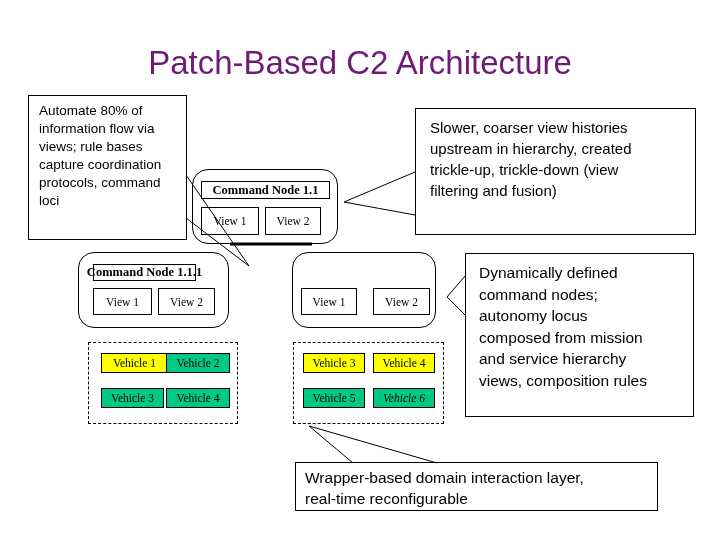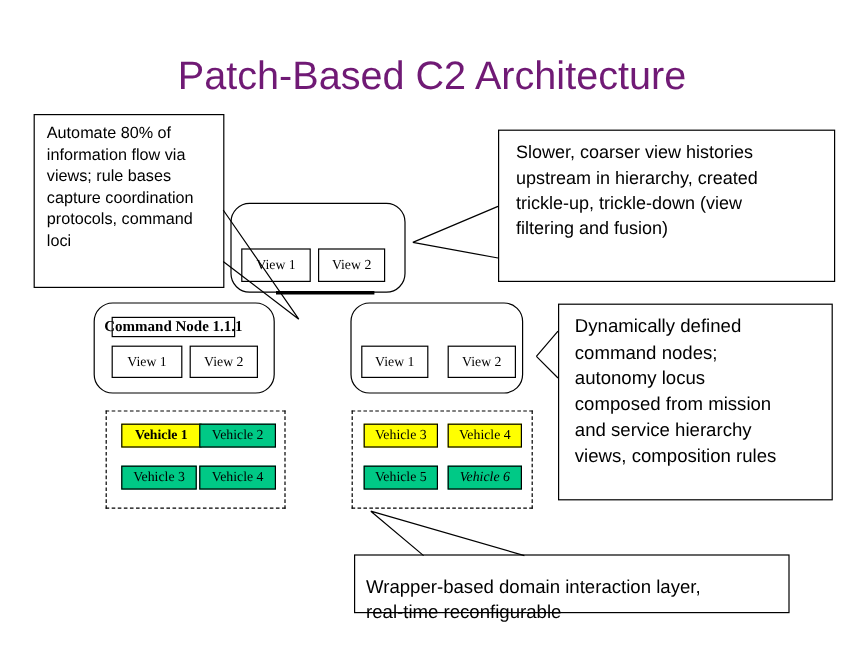--- a/index.html
+++ b/index.html
@@ -22,21 +22,21 @@
   .callout-slower {
     left:415px; top:108px; width:281px; height:127px;
     padding:8px 4px 0 14px; font-size:15px; line-height:21px;
   }
   .callout-dynamic {
     left:465px; top:253px; width:229px; height:164px;
     padding:8px 2px 0 13px; font-size:15.5px; line-height:21.5px;
   }
   .callout-wrapper {
     left:295px; top:462px; width:363px; height:49px;
-    padding:16px 2px 0 9px; font-size:15.5px; line-height:21px;
+    padding:4px 2px 0 9px; font-size:15.5px; line-height:21px;
   }
   .node {
     border:1px solid #000; border-radius:16px; background:#fff; z-index:2;
   }
   .node-11  { left:192px; top:169px; width:146px; height:75px; }
   .node-111 { left:78px;  top:252px; width:151px; height:76px; }
   .node-112 { left:292px; top:252px; width:144px; height:76px; }
   .nlabel {
     border:1px solid #000; background:#fff;
     font-family:"Liberation Serif", serif; font-weight:bold; font-size:12.5px;
@@ -48,21 +48,21 @@
     display:flex; align-items:center; justify-content:center; white-space:nowrap;
   }
   .vgroup { border:1px dashed #000; background:transparent; z-index:2; }
   .vgroup-left  { left:88px;  top:342px; width:150px; height:82px; }
   .vgroup-right { left:293px; top:342px; width:151px; height:82px; }
   .vehicle {
     border:1px solid #000;
     font-family:"Liberation Serif", serif; font-size:11.5px;
     display:flex; align-items:center; justify-content:center; white-space:nowrap;
   }
-  .v-r1c1 { left:12px; top:10px; width:67px; height:20px;font-weight:bold; }
+  .v-r1c1 { left:12px; top:10px; width:67px; height:20px; }
   .v-r1c2 { left:77px; top:10px; width:64px; height:20px; }
   .v-r2c1 { left:12px; top:45px; width:63px; height:20px; }
   .v-r2c2 { left:77px; top:45px; width:64px; height:20px; }
   .vr-r1c1 { left:9px;  top:10px; width:62px; height:20px; }
   .vr-r1c2 { left:79px; top:10px; width:62px; height:20px; }
   .vr-r2c1 { left:9px;  top:45px; width:62px; height:20px; }
   .vr-r2c2 { left:79px; top:45px; width:62px; height:20px; }
   .overlay {
     position:absolute; left:0; top:0; width:720px; height:540px;
     z-index:5; pointer-events:none;
@@ -86,20 +86,21 @@
 <div class="abs txtbox callout-dynamic">Dynamically defined
 command nodes;
 autonomy locus
 composed from mission
 and service hierarchy
 views, composition rules</div>
 <div class="abs txtbox callout-wrapper">Wrapper-based domain interaction layer,
 real-time reconfigurable</div>
 
 <div class="abs node node-11">
+  <div class="abs nlabel" style="left:8px; top:11px; width:129px; height:18px;">Command Node 1.1</div>
   <div class="abs viewbox" style="left:8px; top:37px; width:58px; height:28px;">View 1</div>
   <div class="abs viewbox" style="left:72px; top:37px; width:56px; height:28px;">View 2</div>
 </div>
 
 <div class="abs node node-111">
   <div class="abs nlabel" style="left:14px; top:11px; width:103px; height:17px;">Command Node 1.1.1</div>
   <div class="abs viewbox" style="left:14px; top:35px; width:59px; height:27px;">View 1</div>
   <div class="abs viewbox" style="left:79px; top:35px; width:57px; height:27px;">View 2</div>
 </div>
 

